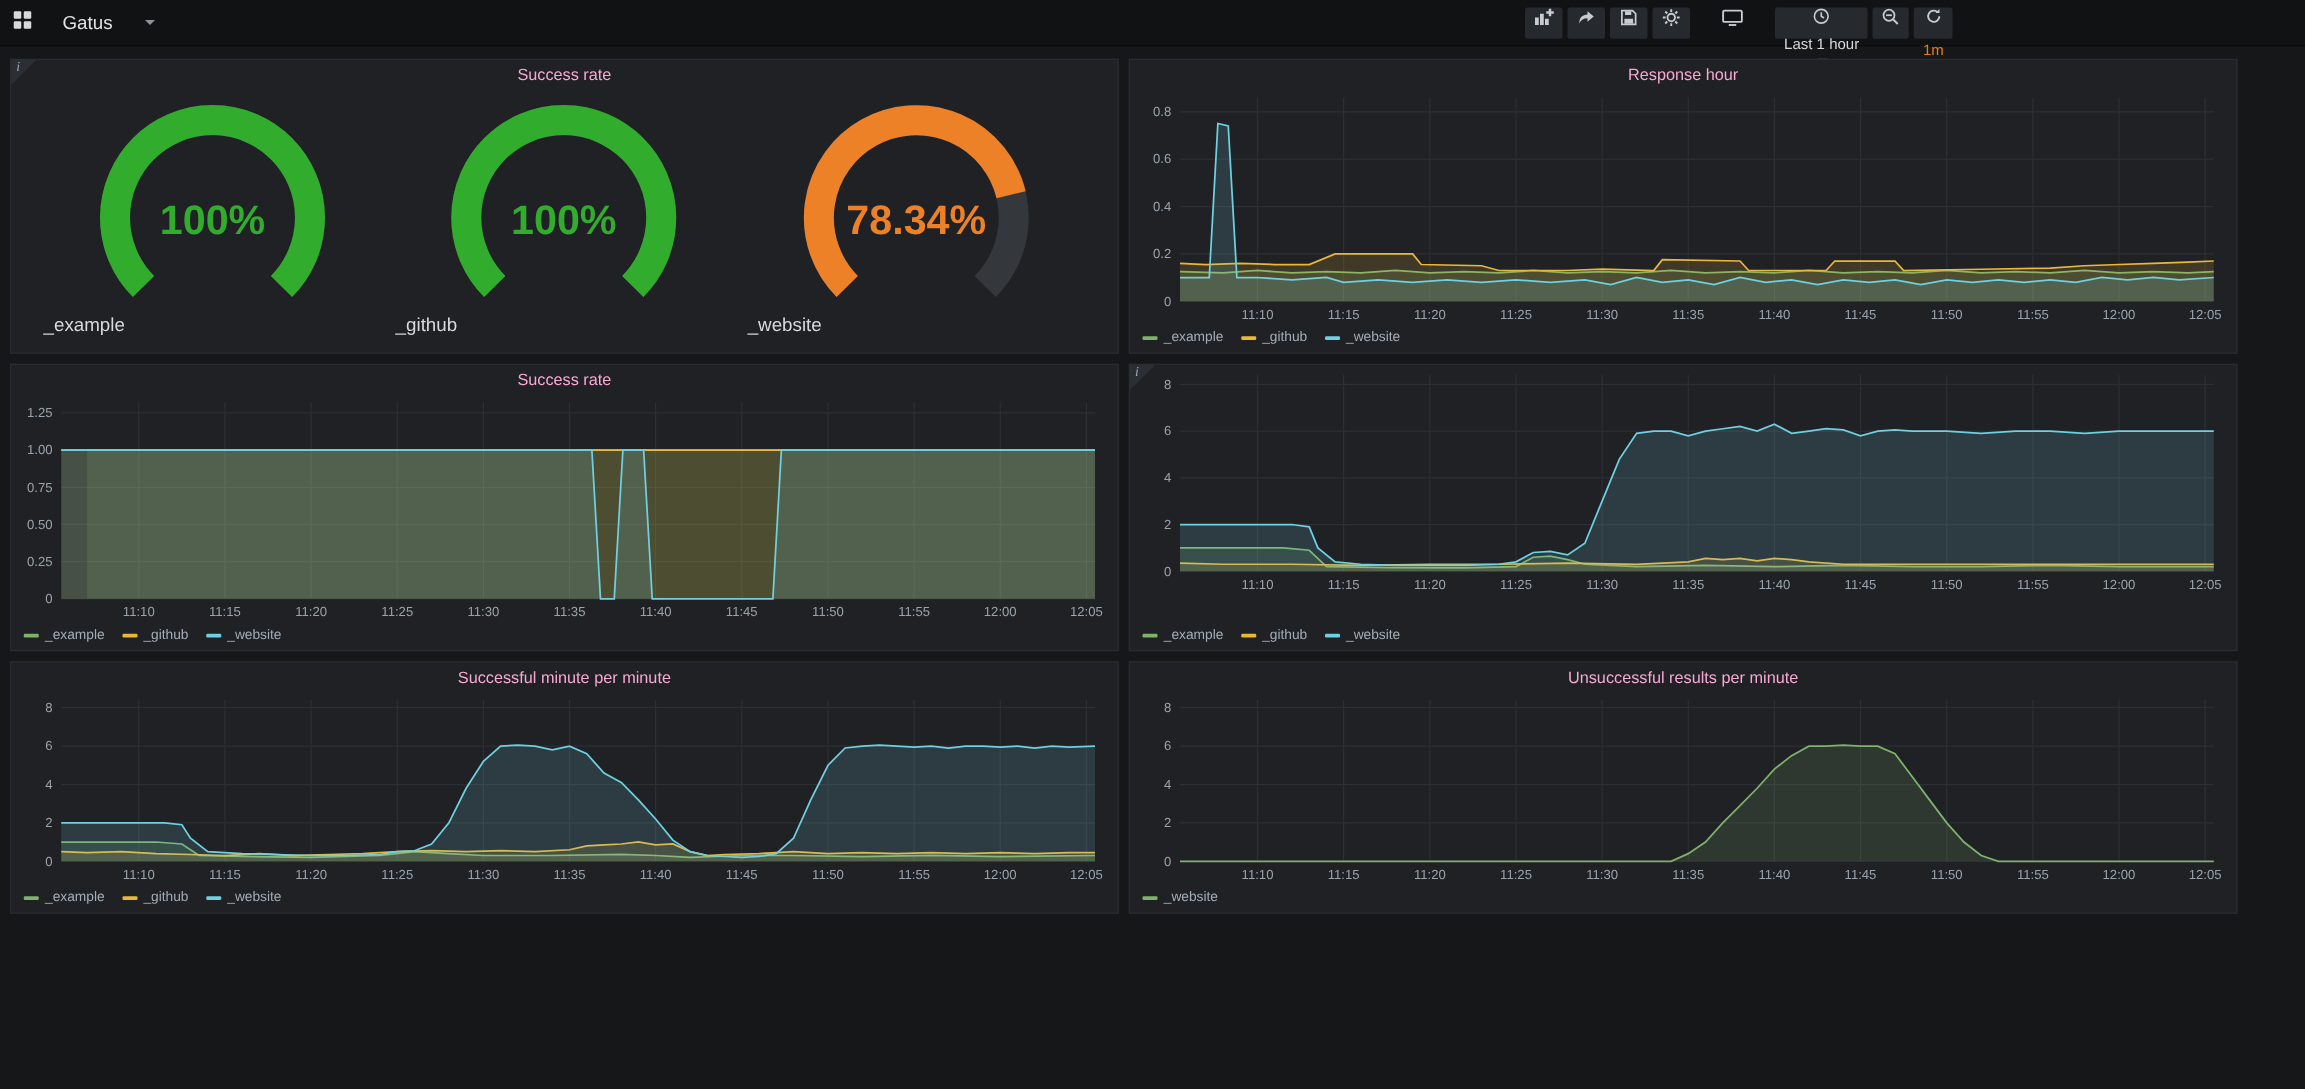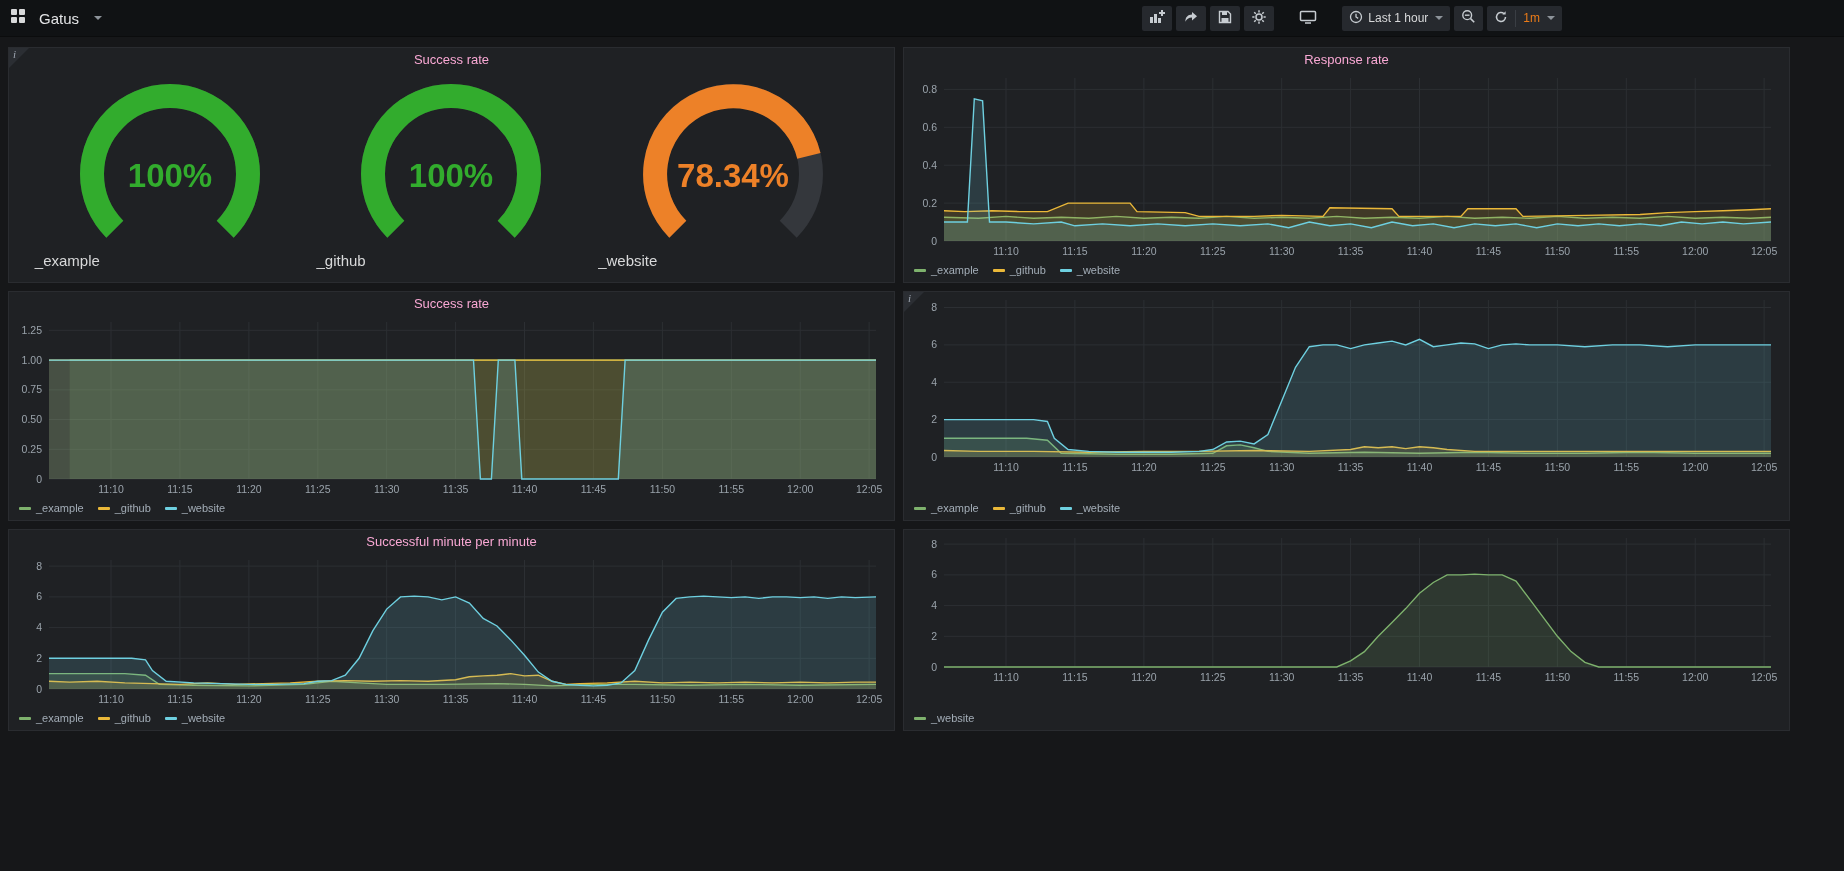--- a/index.html
+++ b/index.html
@@ -1,26 +1,26 @@
 <!DOCTYPE html>
 <html><head>
 <meta charset="utf-8">
 <style>
   html,body{margin:0;padding:0;width:1844px;height:871px;overflow:hidden;
     background:#161719;font-family:"Liberation Sans",sans-serif;-webkit-font-smoothing:antialiased;}
   
   .navbar{height:36px;background:#101214;display:flex;align-items:center;justify-content:space-between;
     padding:0 0 0 10px;border-bottom:1px solid #0b0c0d;}
-  .nav-left{display:flex;align-items:center;gap:13px;}
+  .nav-left{display:flex;align-items:center;gap:24px;}
   .dash-title{color:#e3e4e6;font-size:15px;cursor:pointer;}
   .caret{width:0;height:0;border-left:4px solid transparent;border-right:4px solid transparent;
     border-top:4px solid #8d939a;display:inline-block;margin-left:2px;}
   .nav-right{display:flex;align-items:center;gap:4px;padding-right:282px;}
   .nav-btn{display:inline-flex;align-items:center;gap:5px;background:#26292e;height:25px;padding:0 7px;
-    border-radius:2px;cursor:pointer;color:#d8d9da;font-size:12px;}
+    border-radius:2px;cursor:pointer;color:#d8d9da;font-size:12px;flex-direction:column;}
   .nav-btn.plain{background:transparent;}
   .nav-gap{width:10px;}
   .btn-divider{width:1px;height:17px;background:#3a3e44;margin:0 2px;}
   .refresh-val{color:#eb7b18;font-weight:normal;}
   
   .dash{width:1782px;margin:10px 0 0 8px;display:grid;grid-template-columns:887px 887px;
     grid-template-rows:236px 230px 202px;gap:8px;}
   .panel{position:relative;background:#1f2124;border:1px solid #2a2c30;display:flex;flex-direction:column;min-height:0;}
   .panel-title{margin:0;height:22px;line-height:24px;text-align:center;font-size:13px;font-weight:500;
     color:#f9a8d4;cursor:pointer;flex:0 0 auto;}
@@ -169,21 +169,21 @@
         <path d="M 79.8 149.2 A 78 78 0 1 1 190.2 149.2" stroke="#34373c" stroke-width="24" fill="none"></path>
         <path d="M 79.8 149.2 A 78 78 0 1 1 210.9 75.8" stroke="#ED8128" stroke-width="24" fill="none"></path>
         <text x="135" y="107" text-anchor="middle" font-size="33" font-weight="bold" fill="#ED8128" font-family="Liberation Sans, sans-serif">78.34%</text>
       </svg>
       <div class="gauge-label">_website</div>
     </div>
       </div>
   </section>
 
   <section class="panel">
-    <h2 class="panel-title">Response rate</h2>
+    <h2 class="panel-title">Response hour</h2>
     <div class="chart-body"><svg width="877" height="191" font-family="Liberation Sans, sans-serif">
           <line x1="36" x2="863" y1="171.0" y2="171.0" stroke="#2c2f33"></line>
           <text x="29" y="174.5" text-anchor="end" font-size="10.5" fill="#9aa3ab">0</text>
           <line x1="36" x2="863" y1="133.1" y2="133.1" stroke="#2c2f33"></line>
           <text x="29" y="136.6" text-anchor="end" font-size="10.5" fill="#9aa3ab">0.2</text>
           <line x1="36" x2="863" y1="95.2" y2="95.2" stroke="#2c2f33"></line>
           <text x="29" y="98.7" text-anchor="end" font-size="10.5" fill="#9aa3ab">0.4</text>
           <line x1="36" x2="863" y1="57.3" y2="57.3" stroke="#2c2f33"></line>
           <text x="29" y="60.8" text-anchor="end" font-size="10.5" fill="#9aa3ab">0.6</text>
           <line x1="36" x2="863" y1="19.4" y2="19.4" stroke="#2c2f33"></line>
@@ -413,20 +413,21 @@
           <span>_github</span>
         </span>
         <span class="leg-item">
           <i class="leg-marker" style="background:#6ED0E0"></i>
           <span>_website</span>
         </span>
       </div>
   </section>
 
   <section class="panel">
+    <h2 class="panel-title">Unsuccessful results per minute</h2>
     <div class="chart-body"><svg width="877" height="157" font-family="Liberation Sans, sans-serif">
           <line x1="36" x2="863" y1="137.0" y2="137.0" stroke="#2c2f33"></line>
           <text x="29" y="140.5" text-anchor="end" font-size="10.5" fill="#9aa3ab">0</text>
           <line x1="36" x2="863" y1="106.3" y2="106.3" stroke="#2c2f33"></line>
           <text x="29" y="109.8" text-anchor="end" font-size="10.5" fill="#9aa3ab">2</text>
           <line x1="36" x2="863" y1="75.6" y2="75.6" stroke="#2c2f33"></line>
           <text x="29" y="79.1" text-anchor="end" font-size="10.5" fill="#9aa3ab">4</text>
           <line x1="36" x2="863" y1="44.9" y2="44.9" stroke="#2c2f33"></line>
           <text x="29" y="48.4" text-anchor="end" font-size="10.5" fill="#9aa3ab">6</text>
           <line x1="36" x2="863" y1="14.1" y2="14.1" stroke="#2c2f33"></line>

